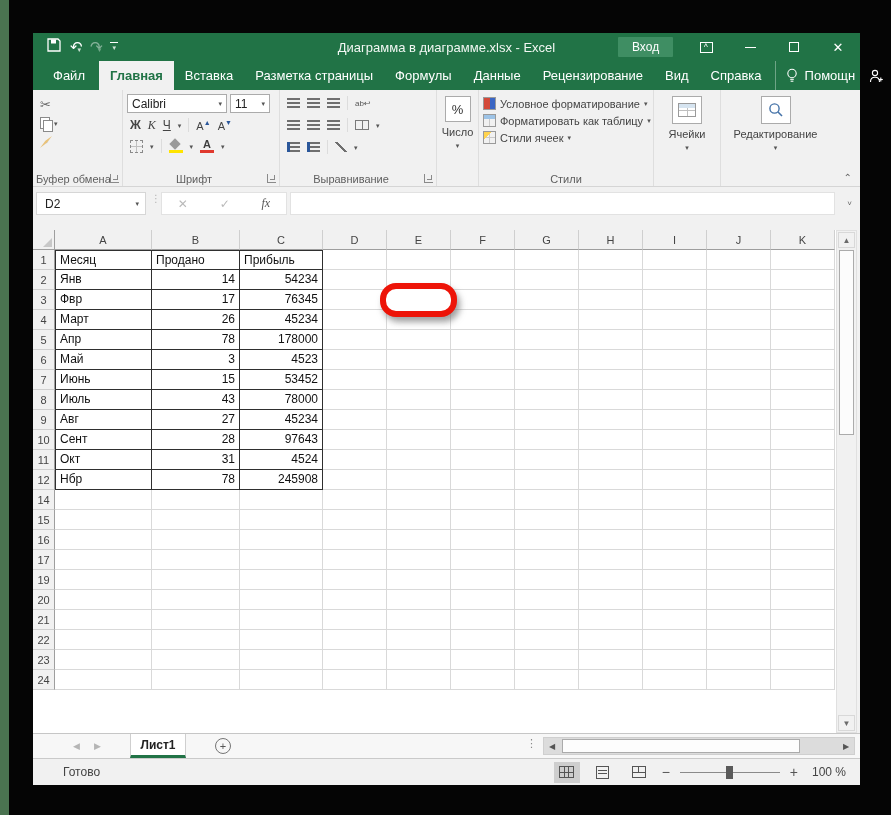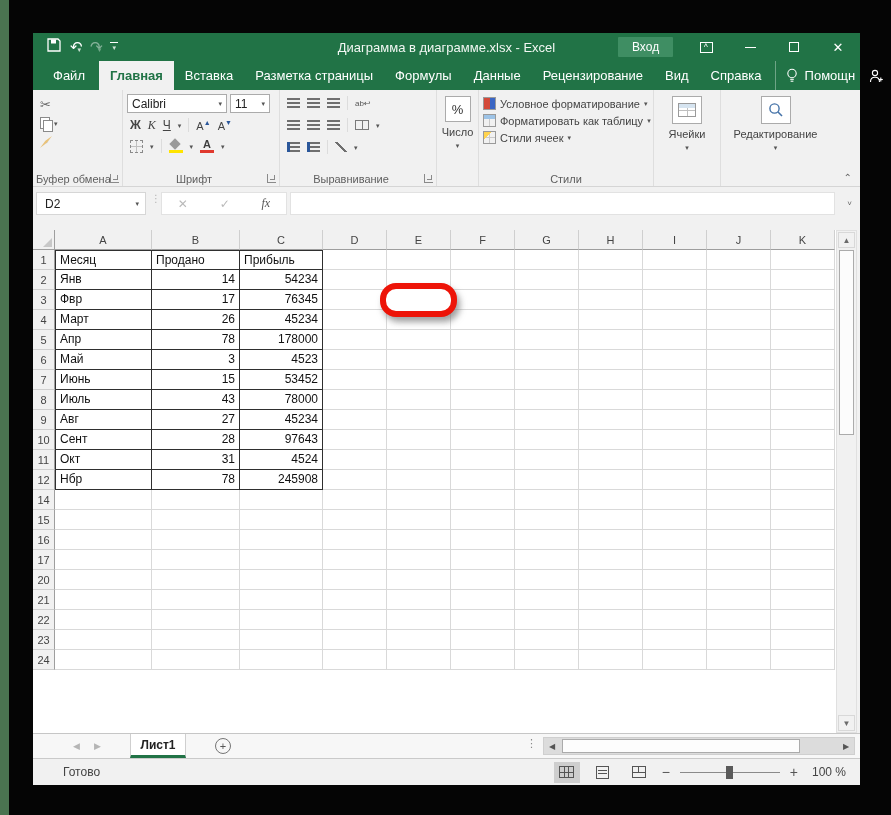--- a/index.html
+++ b/index.html
@@ -645,20 +645,34 @@
           <div class="cell" style="width: 64px;"></div>
           <div class="cell" style="width: 64px;"></div>
           <div class="cell" style="width: 64px;"></div>
           <div class="cell" style="width: 64px;"></div>
           <div class="cell" style="width: 64px;"></div>
           <div class="cell" style="width: 64px;"></div>
           <div class="cell" style="width: 64px;"></div>
           <div class="cell" style="width: 64px;"></div>
         </div>
         <div class="grid-row">
+          <div class="row-header">19</div>
+          <div class="cell" style="width: 97px;"></div>
+          <div class="cell" style="width: 88px;"></div>
+          <div class="cell" style="width: 83px;"></div>
+          <div class="cell" style="width: 64px;"></div>
+          <div class="cell" style="width: 64px;"></div>
+          <div class="cell" style="width: 64px;"></div>
+          <div class="cell" style="width: 64px;"></div>
+          <div class="cell" style="width: 64px;"></div>
+          <div class="cell" style="width: 64px;"></div>
+          <div class="cell" style="width: 64px;"></div>
+          <div class="cell" style="width: 64px;"></div>
+        </div>
+        <div class="grid-row">
           <div class="row-header">20</div>
           <div class="cell" style="width: 97px;"></div>
           <div class="cell" style="width: 88px;"></div>
           <div class="cell" style="width: 83px;"></div>
           <div class="cell" style="width: 64px;"></div>
           <div class="cell" style="width: 64px;"></div>
           <div class="cell" style="width: 64px;"></div>
           <div class="cell" style="width: 64px;"></div>
           <div class="cell" style="width: 64px;"></div>
           <div class="cell" style="width: 64px;"></div>

